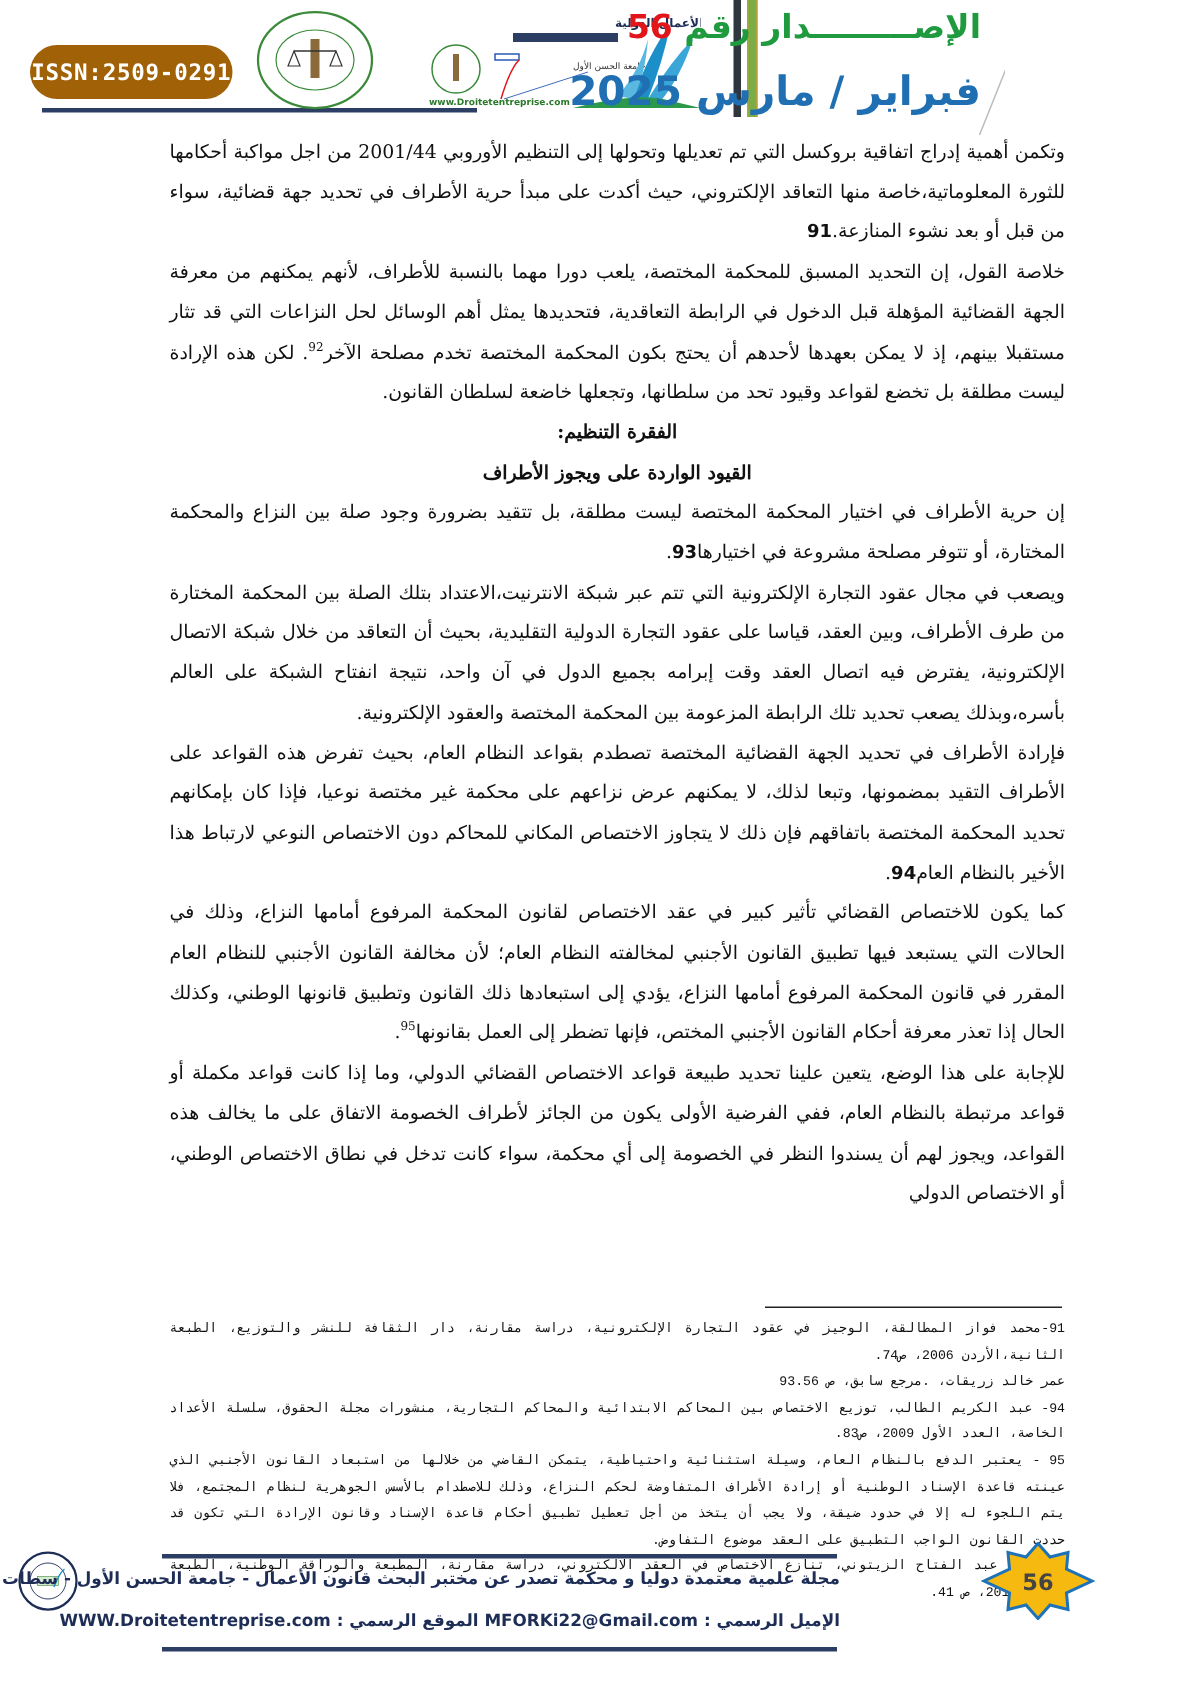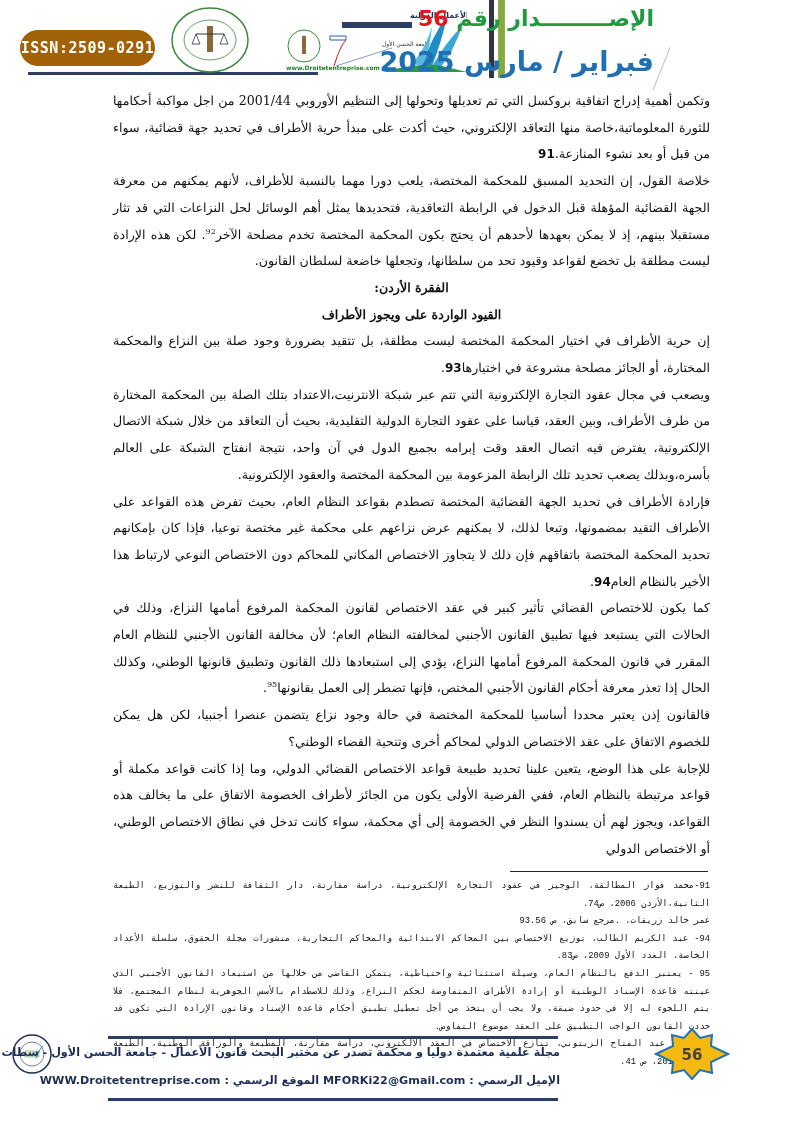--- a/index.html
+++ b/index.html
@@ -76,27 +76,26 @@
   <span class="num">56</span>
 </div>
 <div id="date-line" class="abs">فبراير / مارس 2025</div>
 <svg id="diag" class="abs" viewBox="0 0 4 70" style="left:640px;width:30px;">
   <line x1="28" y1="0" x2="0" y2="70" stroke="#bbb" stroke-width="1"></line>
 </svg>
 
 <div id="body" class="abs">
   <p><span>وتكمن أهمية إدراج اتفاقية بروكسل التي تم تعديلها وتحولها إلى التنظيم الأوروبي 2001/44 من اجل مواكبة أحكامها للثورة المعلوماتية،خاصة منها التعاقد الإلكتروني، حيث أكدت على مبدأ حرية الأطراف في تحديد جهة قضائية، سواء من قبل أو بعد نشوء المنازعة.</span><b class="fn">91</b></p>
   <p><span>خلاصة القول، إن التحديد المسبق للمحكمة المختصة، يلعب دورا مهما بالنسبة للأطراف، لأنهم يمكنهم من معرفة الجهة القضائية المؤهلة قبل الدخول في الرابطة التعاقدية، فتحديدها يمثل أهم الوسائل لحل النزاعات التي قد تثار مستقبلا بينهم، إذ لا يمكن بعهدها لأحدهم أن يحتج بكون المحكمة المختصة تخدم مصلحة الآخر</span><sup>92</sup><span>. لكن هذه الإرادة ليست مطلقة بل تخضع لقواعد وقيود تحد من سلطانها، وتجعلها خاضعة لسلطان القانون.</span></p>
-  <p class="center">الفقرة الأردن:</p>
+  <p class="center">الفقرة التنظيم:</p>
   <p class="center">القيود الواردة على ويجوز الأطراف</p>
-  <p><span>إن حرية الأطراف في اختيار المحكمة المختصة ليست مطلقة، بل تتقيد بضرورة وجود صلة بين النزاع والمحكمة المختارة، أو الجائز مصلحة مشروعة في اختيارها</span><b class="fn">93</b>.</p>
+  <p><span>إن حرية الأطراف في اختيار المحكمة المختصة ليست مطلقة، بل تتقيد بضرورة وجود صلة بين النزاع والمحكمة المختارة، أو تتوفر مصلحة مشروعة في اختيارها</span><b class="fn">93</b>.</p>
   <p>ويصعب في مجال عقود التجارة الإلكترونية التي تتم عبر شبكة الانترنيت،الاعتداد بتلك الصلة بين المحكمة المختارة من طرف الأطراف، وبين العقد، قياسا على عقود التجارة الدولية التقليدية، بحيث أن التعاقد من خلال شبكة الاتصال الإلكترونية، يفترض فيه اتصال العقد وقت إبرامه بجميع الدول في آن واحد، نتيجة انفتاح الشبكة على العالم بأسره،وبذلك يصعب تحديد تلك الرابطة المزعومة بين المحكمة المختصة والعقود الإلكترونية.</p>
   <p><span>فإرادة الأطراف في تحديد الجهة القضائية المختصة تصطدم بقواعد النظام العام، بحيث تفرض هذه القواعد على الأطراف التقيد بمضمونها، وتبعا لذلك، لا يمكنهم عرض نزاعهم على محكمة غير مختصة نوعيا، فإذا كان بإمكانهم تحديد المحكمة المختصة باتفاقهم فإن ذلك لا يتجاوز الاختصاص المكاني للمحاكم دون الاختصاص النوعي لارتباط هذا الأخير بالنظام العام</span><b class="fn">94</b>.</p>
   <p><span>كما يكون للاختصاص القضائي تأثير كبير في عقد الاختصاص لقانون المحكمة المرفوع أمامها النزاع، وذلك في الحالات التي يستبعد فيها تطبيق القانون الأجنبي لمخالفته النظام العام؛ لأن مخالفة القانون الأجنبي للنظام العام المقرر في قانون المحكمة المرفوع أمامها النزاع، يؤدي إلى استبعادها ذلك القانون وتطبيق قانونها الوطني، وكذلك الحال إذا تعذر معرفة أحكام القانون الأجنبي المختص، فإنها تضطر إلى العمل بقانونها</span><sup>95</sup>.</p>
-  <p>فالقانون إذن يعتبر محددا أساسيا للمحكمة المختصة في حالة وجود نزاع يتضمن عنصرا أجنبيا، لكن هل يمكن للخصوم الاتفاق على عقد الاختصاص الدولي لمحاكم أخرى وتنحية القضاء الوطني؟</p>
   <p>للإجابة على هذا الوضع، يتعين علينا تحديد طبيعة قواعد الاختصاص القضائي الدولي، وما إذا كانت قواعد مكملة أو قواعد مرتبطة بالنظام العام، ففي الفرضية الأولى يكون من الجائز لأطراف الخصومة الاتفاق على ما يخالف هذه القواعد، ويجوز لهم أن يسندوا النظر في الخصومة إلى أي محكمة، سواء كانت تدخل في نطاق الاختصاص الوطني، أو الاختصاص الدولي</p>
 </div>
 
 <div id="fn-rule" class="abs"></div>
 <div id="footnotes" class="abs">
   <p>91-محمد فواز المطالقة، الوجيز في عقود التجارة الإلكترونية، دراسة مقارنة، دار الثقافة للنشر والتوزيع، الطبعة الثانية،الأردن 2006، ص74.</p>
   <p>عمر خالد زريقات، .مرجع سابق، ص 93.56</p>
   <p>94- عبد الكريم الطالب، توزيع الاختصاص بين المحاكم الابتدائية والمحاكم التجارية، منشورات مجلة الحقوق، سلسلة الأعداد الخاصة، العدد الأول 2009، ص83.</p>
   <p>95 - يعتبر الدفع بالنظام العام، وسيلة استثنائية واحتياطية، يتمكن القاضي من خلالها من استبعاد القانون الأجنبي الذي عينته قاعدة الإسناد الوطنية أو إرادة الأطراف المتفاوضة لحكم النزاع، وذلك للاصطدام بالأسس الجوهرية لنظام المجتمع، فلا يتم اللجوء له إلا في حدود ضيقة، ولا يجب أن يتخذ من أجل تعطيل تطبيق أحكام قاعدة الإسناد وقانون الإرادة التي تكون قد حددت القانون الواجب التطبيق على العقد موضوع التفاوض.</p>
   <p>- ينظر، عبد الفتاح الزيتوني، تنازع الاختصاص في العقد الالكتروني، دراسة مقارنة، المطبعة والوراقة الوطنية، الطبعة الأولى 2010، ص 41.</p>

